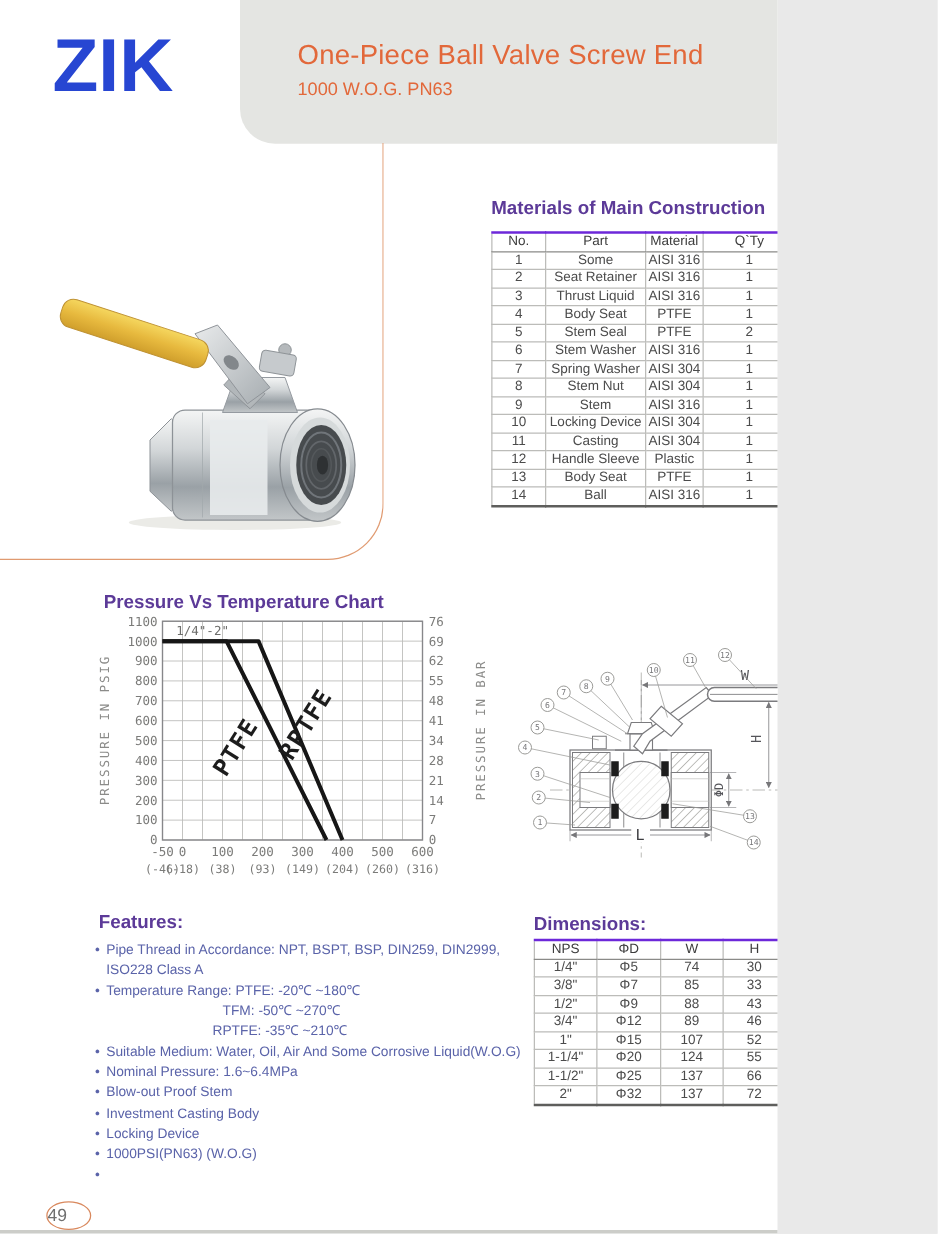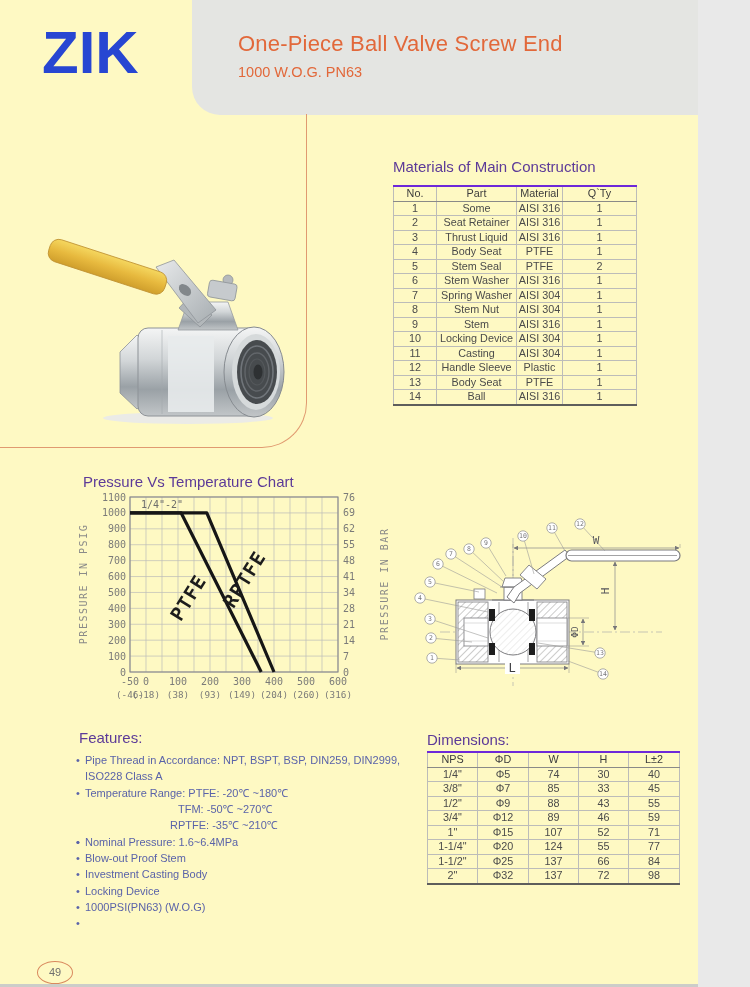--- a/index.html
+++ b/index.html
@@ -1,41 +1,41 @@
 <!DOCTYPE html>
 <html><head>
 <meta charset="utf-8">
 <style>
   html,body{margin:0;padding:0;background:#e9e9e9}
-  #page{position:relative;width:698px;height:987px;background:#fef9c3;
+  #page{position:relative;width:622px;height:987px;background:#ffffff;
         font-family:"Liberation Sans",sans-serif;overflow:hidden}
   .abs{position:absolute}
   #header-panel{left:192px;top:0;width:558px;height:115px;background:#e4e5e2;border-bottom-left-radius:28px}
   #logo{left:42px;top:22px;font-size:60px;font-weight:bold;color:#2746d2;line-height:62px}
   #doc-title{left:238px;top:31px;font-size:22px;font-weight:normal;color:#e2683a;letter-spacing:.2px}
   #doc-subtitle{left:238px;top:64px;font-size:14.5px;font-weight:normal;color:#e2683a}
   #photo-frame{left:-30px;top:114px;width:336px;height:333px;
      border-right:1.5px solid #e09a70;border-bottom:1.5px solid #e09a70;border-bottom-right-radius:45px}
-  .sec-title{font-size:15px;font-weight:normal;color:#5c3a98}
+  .sec-title{font-size:15px;font-weight:bold;color:#5c3a98}
   #materials-title{left:393px;top:158px}
   #chart-title{left:83px;top:473px}
   #features-title{left:79px;top:729px}
   #dimensions-title{left:427px;top:731px}
   table{border-collapse:collapse;table-layout:fixed;font-size:10.8px;color:#4b4b4b;
         border-top:2px solid #6d28d9;border-bottom:2px solid #5e5e5c}
   #materials-table{left:393px;top:185px;width:243px}
   #dimensions-table{left:427px;top:751px;width:252px}
   th,td{border:1px solid #bcbcb9;text-align:center;padding:0 1px;line-height:13.5px;
         font-weight:normal;overflow:hidden;white-space:nowrap;height:13.5px}
   thead th{border-bottom:1.5px solid #8a8a88;color:#3c3c3c}
   #features-list{left:76px;top:752px;width:350px;font-size:11px;color:#5a63a9}
   .f-line{position:relative;line-height:16.35px;padding-left:9px;white-space:nowrap}
   .f-line .bullet{position:absolute;left:0;top:0}
   #page-num{left:37px;top:961px;width:34px;height:21px;border:1.2px solid #d9895e;border-radius:50%;
-            color:#6f6f6f;font-size:11px;text-align:center;line-height:21px}
+            color:#6f6f6f;font-size:14px;line-height:21px}
   #bottom-strip{left:0;top:984px;width:750px;height:3px;background:#cccdc9}
   svg text{font-family:"DejaVu Sans Mono","Liberation Mono",monospace}
 </style>
 </head>
 <body>
 
 <div id="page">
 
   <div id="header-panel" class="abs"></div>
   <div id="logo" class="abs">ZIK</div>
@@ -389,21 +389,21 @@
       </g>
   </svg>
 
   <div id="features-title" class="abs sec-title">Features:</div>
   <div id="features-list" class="abs">
       <div class="f-line"><span class="bullet">•</span><span>Pipe Thread in Accordance: NPT, BSPT, BSP, DIN259, DIN2999,</span></div>
       <div class="f-line"><span>ISO228 Class A</span></div>
       <div class="f-line"><span class="bullet">•</span><span>Temperature Range: PTFE: -20℃ ~180℃</span></div>
       <div class="f-line" style="padding-left: 102px;"><span>TFM: -50℃ ~270℃</span></div>
       <div class="f-line" style="padding-left: 94px;"><span>RPTFE: -35℃ ~210℃</span></div>
-      <div class="f-line"><span class="bullet">•</span></div>
+      <div class="f-line"><span class="bullet">•</span><span>Suitable Medium: Water, Oil, Air And Some Corrosive Liquid(W.O.G)</span></div>
       <div class="f-line"><span class="bullet">•</span><span>Nominal Pressure: 1.6~6.4MPa</span></div>
       <div class="f-line"><span class="bullet">•</span><span>Blow-out Proof Stem</span></div>
       <div class="f-line"><span class="bullet">•</span><span>Investment Casting Body</span></div>
       <div class="f-line"><span class="bullet">•</span><span>Locking Device</span></div>
       <div class="f-line"><span class="bullet">•</span><span>1000PSI(PN63) (W.O.G)</span></div>
       <div class="f-line"><span class="bullet">•</span></div>
     </div>
 
   <div id="dimensions-title" class="abs sec-title">Dimensions:</div>
   <table id="dimensions-table" class="abs">

